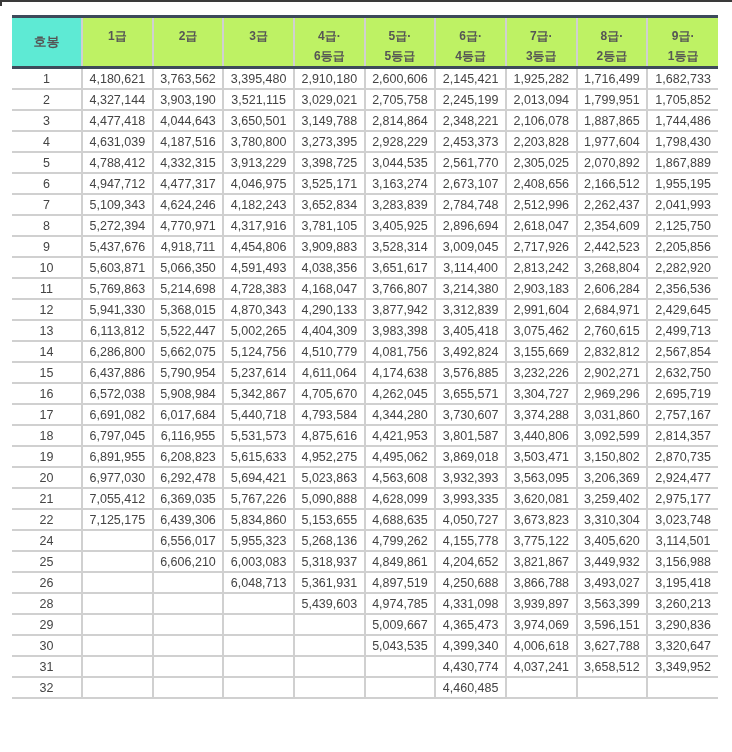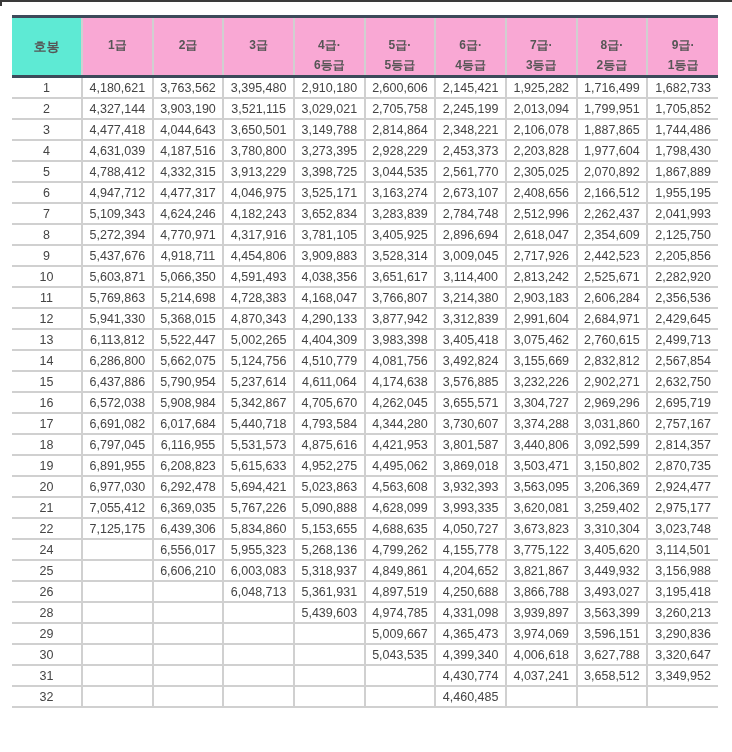--- a/index.html
+++ b/index.html
@@ -17,28 +17,28 @@
   table.salary {
     position: absolute; left: 12px; top: 15px;
     border-collapse: collapse;
     table-layout: fixed;
     width: 706px;
     border-top: 3px solid #3d4a5a;
   }
   table.salary col.c0 { width: 70px; }
   table.salary col.cn { width: 70.66px; }
   thead th {
-    background: #f9a8d4;
+    background: #bef264;
     height: 40px;
     font-size: 12px;
     font-weight: bold;
     color: #555555;
     text-align: center;
     vertical-align: top;
-    padding: 17px 0 0 0;
+    padding: 8px 0 0 0;
     line-height: 20px;
     border-left: 2px solid #d0d0d0;
     border-bottom: 3px solid #3d4a5a;
   }
   thead th.ho {
     background: #5eead4;
     vertical-align: middle;
     padding: 0;
     font-size: 13px;
     border-left: none;
@@ -225,21 +225,21 @@
       </tr>
       <tr>
         <td class="ho">10</td>
         <td>5,603,871</td>
         <td>5,066,350</td>
         <td>4,591,493</td>
         <td>4,038,356</td>
         <td>3,651,617</td>
         <td>3,114,400</td>
         <td>2,813,242</td>
-        <td>2,525,671</td>
+        <td>3,268,804</td>
         <td>2,282,920</td>
       </tr>
       <tr>
         <td class="ho">11</td>
         <td>5,769,863</td>
         <td>5,214,698</td>
         <td>4,728,383</td>
         <td>4,168,047</td>
         <td>3,766,807</td>
         <td>3,214,380</td>

